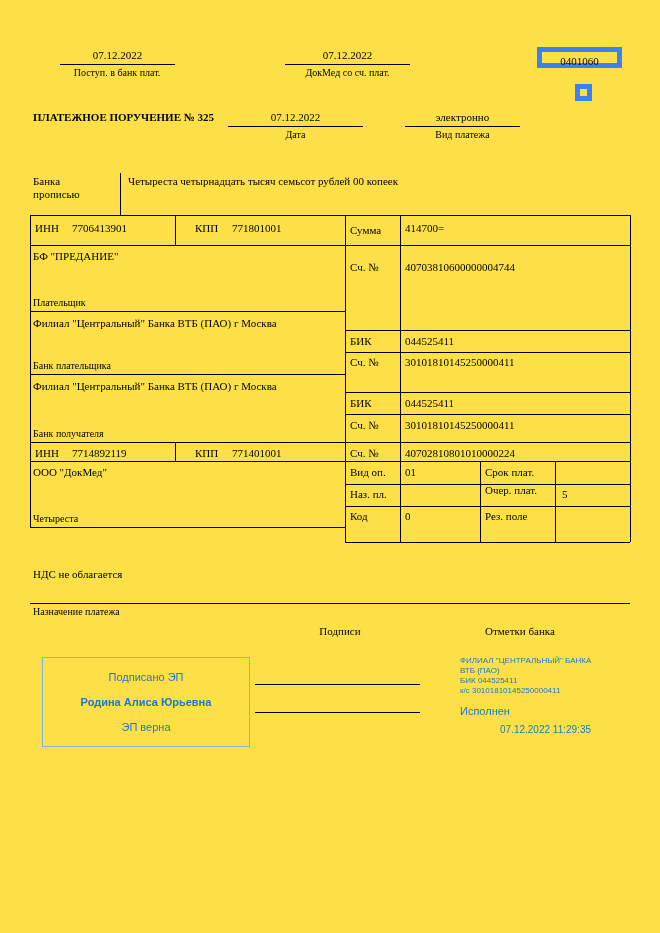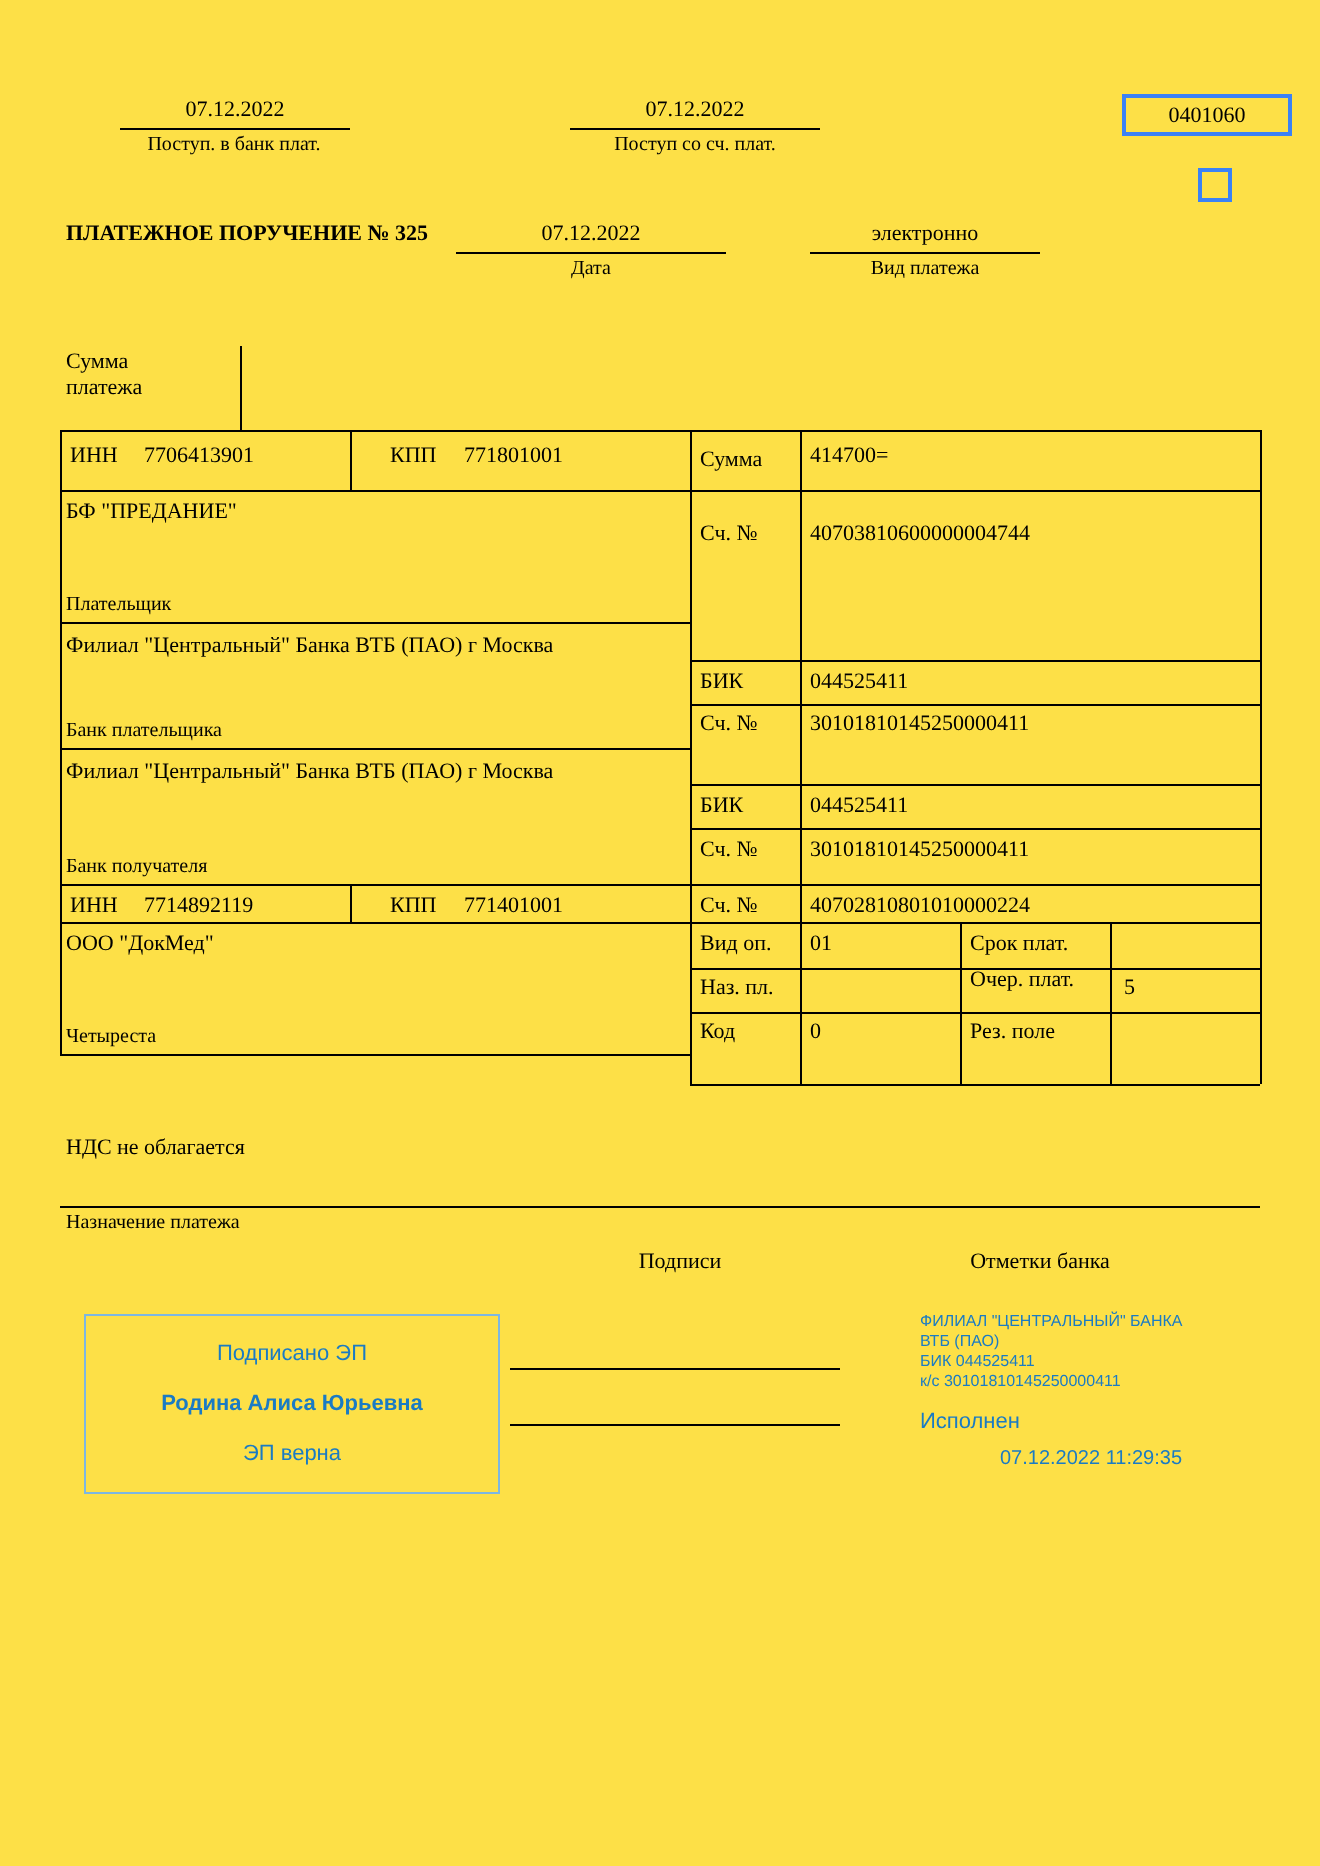--- a/index.html
+++ b/index.html
@@ -6,21 +6,21 @@
   html,body { background:#ffffff; }
   .page { position:relative; width:660px; height:933px; background:#fde047;
           font-family:"Liberation Serif", serif; color:#000; overflow:hidden; }
   .t  { position:absolute; font-size:11px; line-height:1.2; white-space:nowrap; }
   .ts { font-size:10px; }
   .b  { font-weight:bold; }
   .ctr{ text-align:center; }
   .wrap{ white-space:normal; }
   .hl { position:absolute; height:1px; background:#000; }
   .vl { position:absolute; width:1px; background:#000; }
-  .box{ position:absolute; border:2px solid #3b82f6;margin-left:24px; }
+  .box{ position:absolute; border:5px solid #3b82f6; }
   .esign-box { position:absolute; left:42px; top:657px; width:208px; height:90px;
                border:1px solid #7db7e2; display:flex; flex-direction:column;
                justify-content:space-evenly; align-items:center; }
   .esign-box div { font-family:"Liberation Sans", sans-serif; font-size:11px; color:#1a7bc4; }
   .bank-stamp { position:absolute; left:460px; top:656px; width:175px;
                 font-family:"Liberation Sans", sans-serif; color:#1a7bc4; }
   .bank-stamp .sm { font-size:8px; line-height:10px; }
   .bank-stamp .status { font-size:11px; margin-top:9px; }
   .bank-stamp .dt { font-size:10px; margin-top:7px;padding-left:40px; }
 </style>
@@ -28,38 +28,39 @@
 <body>
 
 <div class="page">
 
   <div class="t ctr" style="left:60px;top:49px;width:115px">07.12.2022</div>
   <div class="hl" style="left:60px;top:64px;width:115px"></div>
   <div class="t ts ctr" style="left:52px;top:67px;width:130px">Поступ. в банк плат.</div>
 
   <div class="t ctr" style="left:285px;top:49px;width:125px">07.12.2022</div>
   <div class="hl" style="left:285px;top:64px;width:125px"></div>
-  <div class="t ts ctr" style="left:280px;top:67px;width:135px">Поступ со сч. плат.</div>
+  <div class="t ts ctr" style="left:280px;top:67px;width:135px">ДокМед со сч. плат.</div>
 
   <div class="box" style="left:537px;top:47px;width:85px;height:21px">
     <div class="t ctr" style="left:0;top:3px;width:100%">0401060</div>
   </div>
 
   <div class="box" style="left:575px;top:84px;width:17px;height:17px"></div>
 
   <div class="t b" style="left:33px;top:111px">ПЛАТЕЖНОЕ ПОРУЧЕНИЕ № 325</div>
   <div class="t ctr" style="left:228px;top:111px;width:135px">07.12.2022</div>
   <div class="hl" style="left:228px;top:126px;width:135px"></div>
   <div class="t ts ctr" style="left:228px;top:129px;width:135px">Дата</div>
   <div class="t ctr" style="left:405px;top:111px;width:115px">электронно</div>
   <div class="hl" style="left:405px;top:126px;width:115px"></div>
   <div class="t ts ctr" style="left:405px;top:129px;width:115px">Вид платежа</div>
 
-  <div class="t wrap" style="left:33px;top:175px;width:66px">Сумма платежа</div>
+  <div class="t wrap" style="left:33px;top:175px;width:66px">Банка прописью</div>
   <div class="vl" style="left:120px;top:173px;height:42px"></div>
+  <div class="t wrap" style="left:128px;top:175px;width:498px">Четыреста четырнадцать тысяч семьсот рублей 00 копеек</div>
   <div class="hl" style="left:30px;top:215px;width:600px"></div>
 
   <div class="vl" style="left:30px;top:215px;height:312px"></div>
   <div class="vl" style="left:630px;top:215px;height:327px"></div>
   <div class="vl" style="left:345px;top:215px;height:327px"></div>
   <div class="vl" style="left:400px;top:215px;height:327px"></div>
 
   <div class="t" style="left:35px;top:222px">ИНН</div>
   <div class="t" style="left:72px;top:222px">7706413901</div>
   <div class="vl" style="left:175px;top:215px;height:30px"></div>

